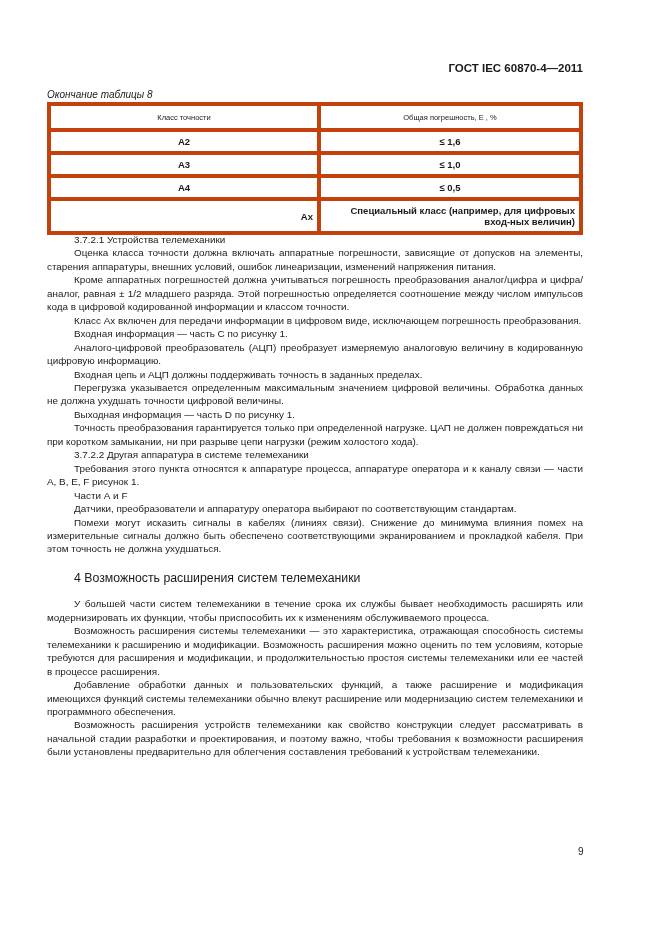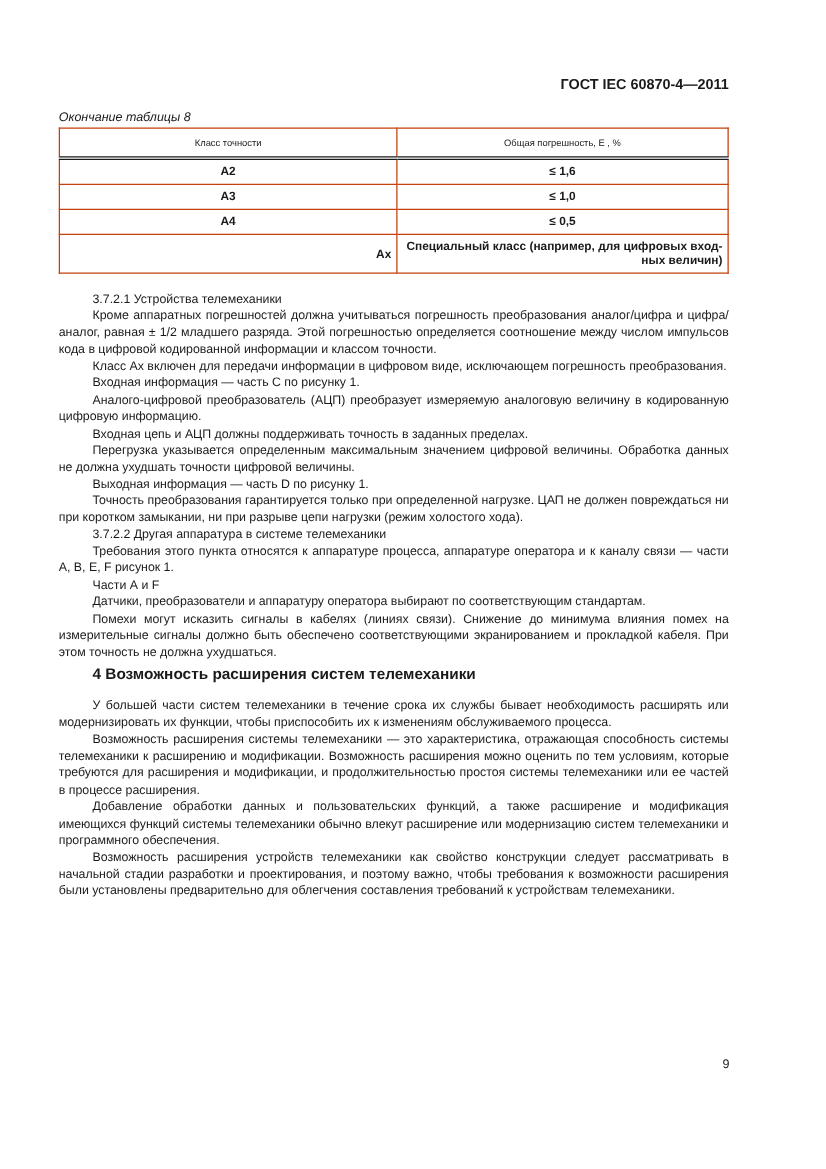--- a/index.html
+++ b/index.html
@@ -1,29 +1,29 @@
 <!DOCTYPE html>
 <html><head>
 <meta charset="utf-8">
 <style>
   html, body { margin: 0; padding: 0; background: #ffffff; }
   body { width: 661px; height: 935px; position: relative; overflow: hidden;
          font-family: "Liberation Sans", sans-serif; color: #1a1a1a; }
   .header-title { position: absolute; top: 62px; right: 78px; font-size: 11.5px; font-weight: bold; }
   .table-caption { position: absolute; top: 89px; left: 47px; font-size: 10px; font-style: italic; }
   table.acc { position: absolute; top: 102px; left: 47px; width: 536px; border-collapse: collapse; font-size: 9.5px; }
-  table.acc td, table.acc th { border: 1px solid #c2410c; text-align: center; padding: 0 4px; font-weight: normal; }
+  table.acc td, table.acc th { border: 4px solid #c2410c; text-align: center; padding: 0 4px; font-weight: normal; }
   table.acc th { height: 22px; font-size: 7.5px; border-bottom: 3px double #1a1a1a; }
   table.acc td { height: 19px; font-weight: bold; }
   table.acc td.tall { height: 30px; line-height: 11px; text-align: right; }
   table.acc col.c1 { width: 270px; }
   .body { position: absolute; top: 233px; left: 47px; width: 536px; font-size: 9.9px; line-height: 13.45px; text-align: justify; }
   .body p { margin: 0; text-indent: 27px; }
   .body p.h3 { text-align: left; }
-  .body h2 { margin: 4px 0 12px 27px; font-size: 12.3px; font-weight: bold; text-indent: 0; }
+  .body h2 { margin: 16px 0 12px 27px; font-size: 12.3px; font-weight: normal; text-indent: 0; }
   .page-num { position: absolute; top: 846px; left: 578px; font-size: 10px; }
 </style>
 </head>
 <body>
 
 <div class="header-title">ГОСТ IEC 60870-4—2011</div>
 
 <div class="table-caption">Окончание таблицы 8</div>
 
 <table class="acc">
@@ -50,20 +50,21 @@
   </tr>
   <tr>
     <td class="tall">Ах</td>
     <td class="tall">Специальный класс (например, для цифровых вход-ных величин)</td>
   </tr>
 </tbody>
   </table>
 
 <div class="body">
   <p class="h3">3.7.2.1 Устройства телемеханики</p>
+  <p>Оценка класса точности должна включать аппаратные погрешности, зависящие от допусков на элементы, старения аппаратуры, внешних условий, ошибок линеаризации, изменений напряжения питания.</p>
   <p>Кроме аппаратных погрешностей должна учитываться погрешность преобразования аналог/цифра и цифра/аналог, равная ± 1/2 младшего разряда. Этой погрешностью определяется соотношение между числом импульсов кода в цифровой кодированной информации и классом точности.</p>
   <p>Класс Ах включен для передачи информации в цифровом виде, исключающем погрешность преобразования.</p>
   <p>Входная информация — часть С по рисунку 1.</p>
   <p>Аналого-цифровой преобразователь (АЦП) преобразует измеряемую аналоговую величину в кодированную цифровую информацию.</p>
   <p>Входная цепь и АЦП должны поддерживать точность в заданных пределах.</p>
   <p>Перегрузка указывается определенным максимальным значением цифровой величины. Обработка данных не должна ухудшать точности цифровой величины.</p>
   <p>Выходная информация — часть D по рисунку 1.</p>
   <p>Точность преобразования гарантируется только при определенной нагрузке. ЦАП не должен повреждаться ни при коротком замыкании, ни при разрыве цепи нагрузки (режим холостого хода).</p>
   <p class="h3">3.7.2.2 Другая аппаратура в системе телемеханики</p>
   <p>Требования этого пункта относятся к аппаратуре процесса, аппаратуре оператора и к каналу связи — части А, В, Е, F рисунок 1.</p>

